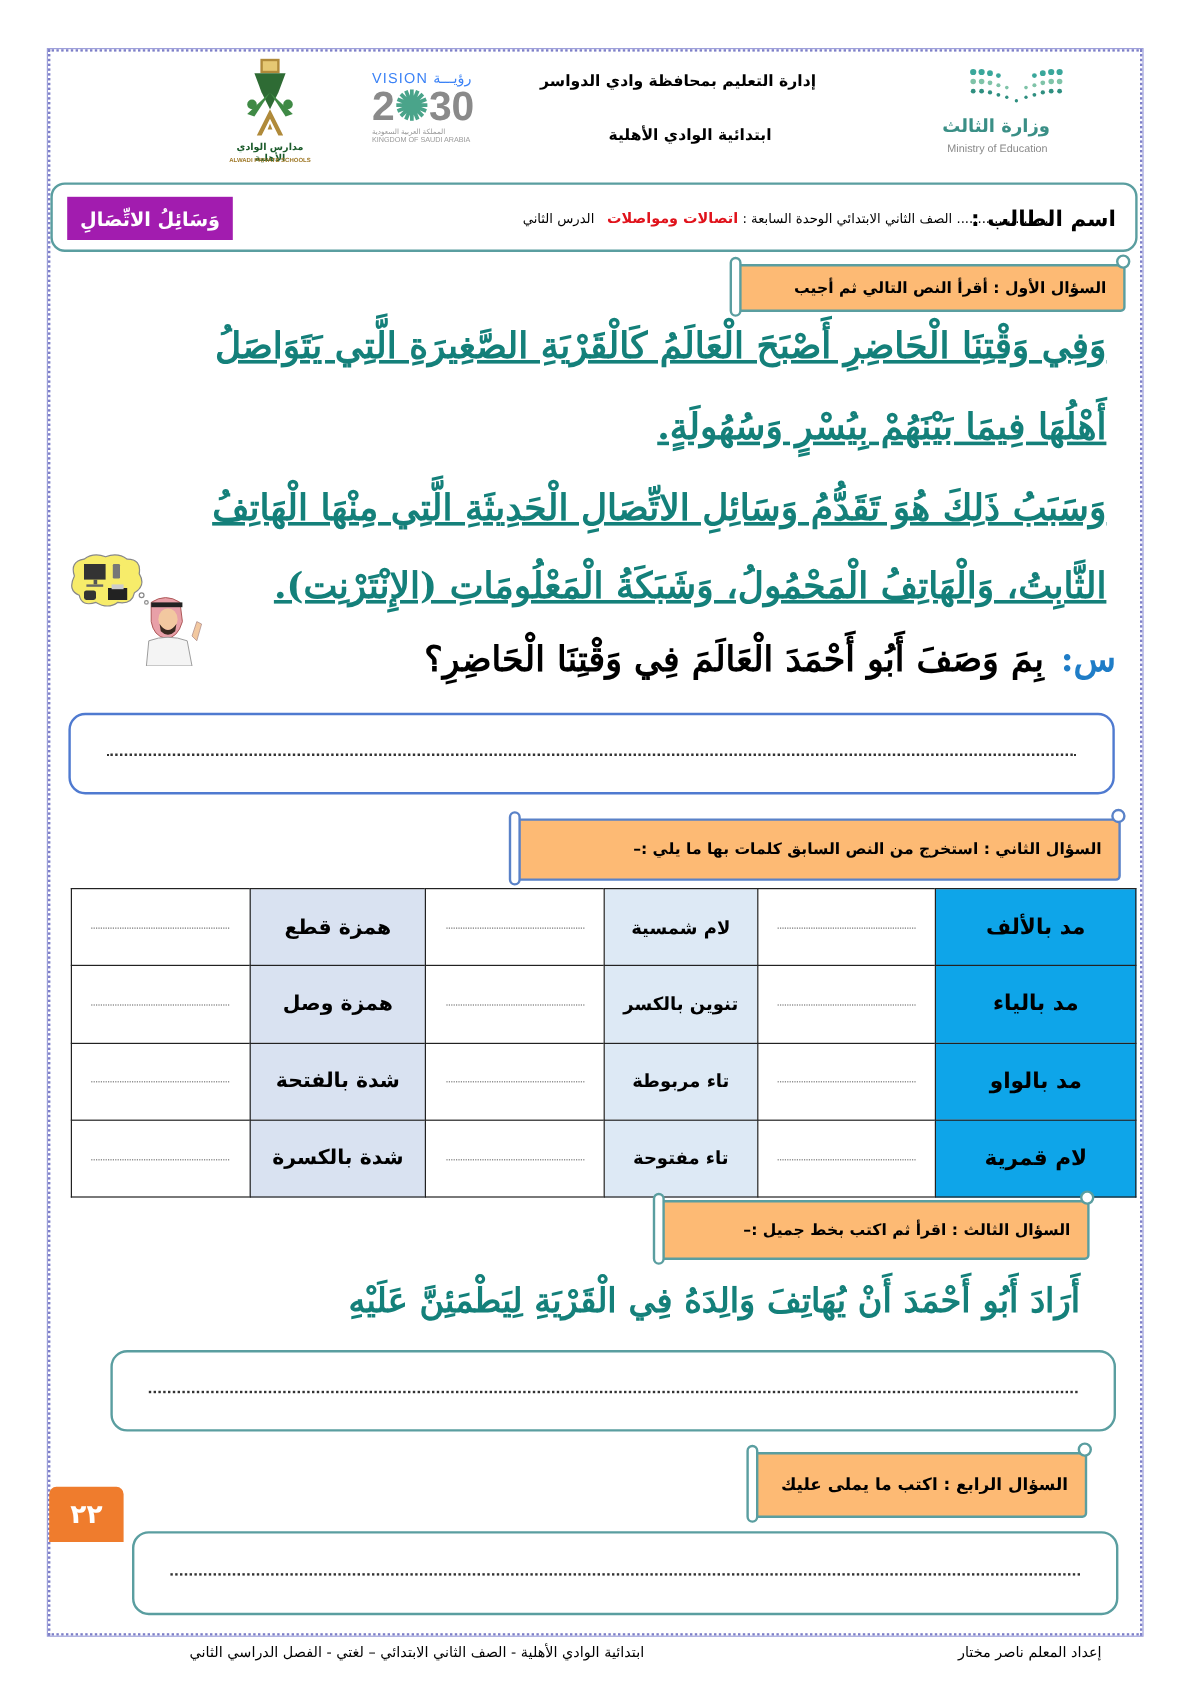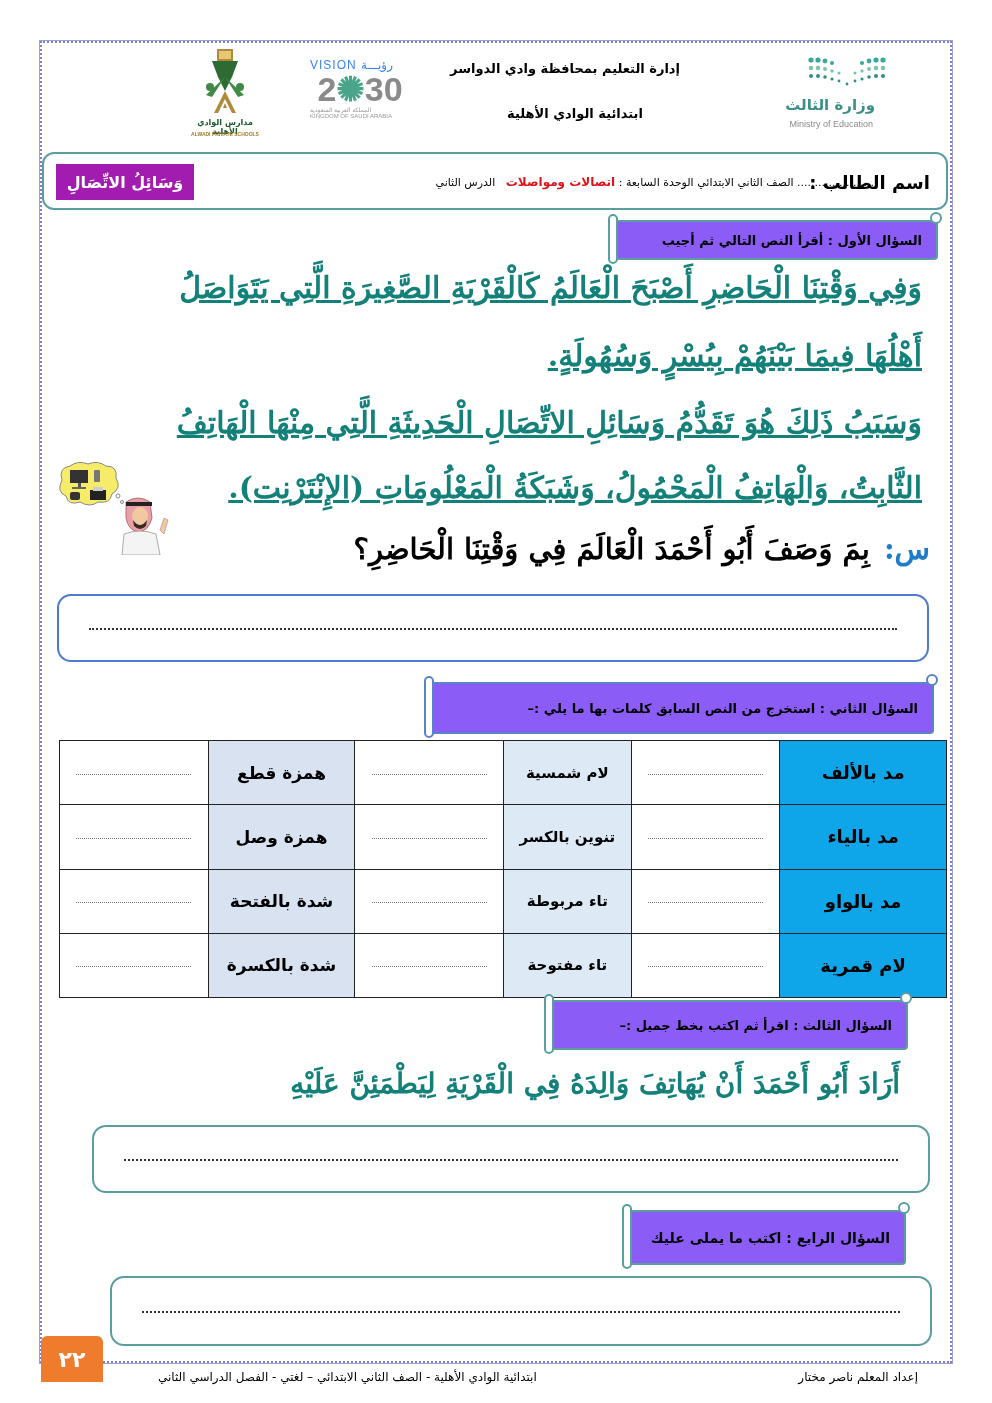--- a/index.html
+++ b/index.html
@@ -17,21 +17,21 @@
     .hdr-admin { left: 470px; top: 61px; width: 210px; }
     .hdr-school { left: 490px; top: 106px; width: 170px; }
 
     .logo-moe { position: absolute; left: 745px; top: 52px; width: 150px; height: 80px; }
     .moe-dots { position: absolute; left: 62px; top: 4px; width: 80px; height: 36px; }
     .moe-ar { position: absolute; right: 20px; top: 44px; font-size: 15px; color: #3a8f86; font-weight: bold; }
     .moe-en { position: absolute; right: 22px; top: 67px; font-size: 9px; color: #8a8a8a; font-family: "Liberation Sans", sans-serif; }
 
     .logo-vision { position: absolute; left: 310px; top: 58px; width: 100px; height: 86px; text-align: left; }
     .vis-top { font-family: "Liberation Sans", sans-serif; font-size: 12px; color: #3b82f6; letter-spacing: 1px; }
-    .vis-num { font-family: "Liberation Sans", sans-serif; font-size: 34px; font-weight: bold; color: #8a8a8a; line-height: 34px; text-align: center; }
+    .vis-num { font-family: "Liberation Sans", sans-serif; font-size: 34px; font-weight: bold; color: #8a8a8a; line-height: 34px; }
     .vis-num .o { color: #4aa48a; }
     .vis-sub { font-size: 6px; color: #999; font-family: "Liberation Sans", sans-serif; }
 
     .logo-alwadi { position: absolute; left: 160px; top: 47px; width: 70px; height: 100px; margin-left: 30px; }
     .alw-emblem { position: absolute; left: 12px; top: 0; width: 46px; height: 70px; }
     .alw-ar { position: absolute; top: 71px; width: 80px; left: -5px; text-align: center; font-size: 8px; color: #1a5a2a; font-weight: bold; }
     .alw-en { position: absolute; top: 84px; width: 80px; left: -5px; text-align: center; font-size: 5px; color: #a07a2a; font-weight: bold; font-family: "Liberation Sans", sans-serif; }
 
     
     .student-box {
@@ -42,21 +42,21 @@
       position: absolute; left: 56px; top: 164px; width: 138px; height: 36px;
       background: #a21caf; color: #fff; font-weight: bold; font-size: 16px;
       display: flex; align-items: center; justify-content: center;
     }
     .student-label { position: absolute; right: 62px; top: 172px; font-size: 18px; font-weight: bold; white-space: nowrap; }
     .student-line { position: absolute; left: 210px; top: 175px; width: 664px; font-size: 11px; white-space: nowrap; direction: rtl; }
     .student-line .red { color: #e0121b; font-weight: bold; font-size: 12px; }
 
     
     .scroll {
-      position: absolute; border: 2px solid #5a9ea0; border-radius: 4px; background: #8b5cf6;
+      position: absolute; border: 2px solid #5a9ea0; border-radius: 4px; background: #fdba74;
       font-weight: bold; font-size: 13px; display: flex; align-items: center; justify-content: flex-start;
       padding-right: 14px; white-space: nowrap;
     }
     .scroll::before {
       content: ""; position: absolute; left: -6px; top: -8px; width: 6px; height: calc(100% + 10px);
       border: 2px solid #5a9ea0; border-radius: 6px; background: #fff;
     }
     .scroll::after {
       content: ""; position: absolute; right: -6px; top: -10px; width: 8px; height: 8px;
       border: 2px solid #5a9ea0; border-radius: 50%; background: #fff;
@@ -91,21 +91,21 @@
     .word-table td { border: 1.5px solid #222; text-align: center; font-weight: bold; font-size: 17px; height: 64px; }
     .word-table td.c-head1 { background: #0ea5e9; width: 166px; font-size: 18px; }
     .word-table td.c-head2 { background: #dde9f5; width: 127px; font-size: 15px; }
     .word-table td.c-head3 { background: #d9e2f1; width: 146px; }
     .word-table td.blank { background: #fff; width: 148px; }
     .word-table td.blank span { display: inline-block; width: 78%; border-bottom: 1.5px dotted #777; height: 2px; vertical-align: middle; }
 
     .writing-line { position: absolute; right: 92px; top: 1067px; white-space: nowrap; color: #14807a; font-weight: bold; font-size: 28px; font-family: "DejaVu Serif", serif; }
 
     .page-num {
-      position: absolute; left: 41px; top: 1336px; width: 62px; height: 46px; background: #ef7c2d;
+      position: absolute; left: 41px; top: 1239px; width: 62px; height: 46px; background: #ef7c2d;
       color: #fff; font-size: 22px; font-weight: bold; display: flex; align-items: center; justify-content: center;
       border-radius: 6px 6px 0 0;
     }
 
     .footer-author { position: absolute; right: 74px; top: 1370px; font-size: 12px; white-space: nowrap; }
     .footer-course { position: absolute; left: 158px; top: 1370px; font-size: 12px; white-space: nowrap; }
   </style>
 </head>
 <body>
 

